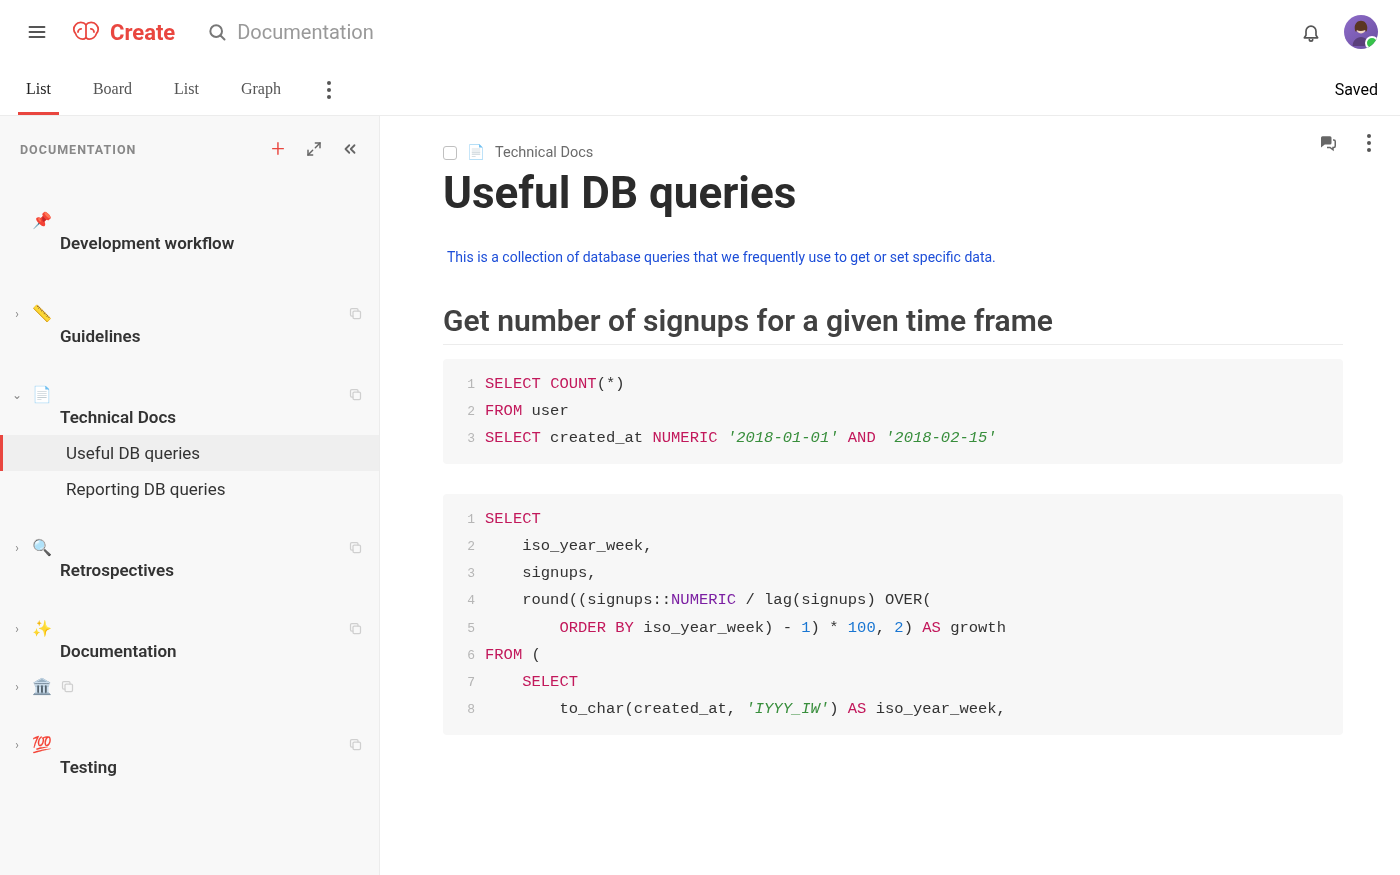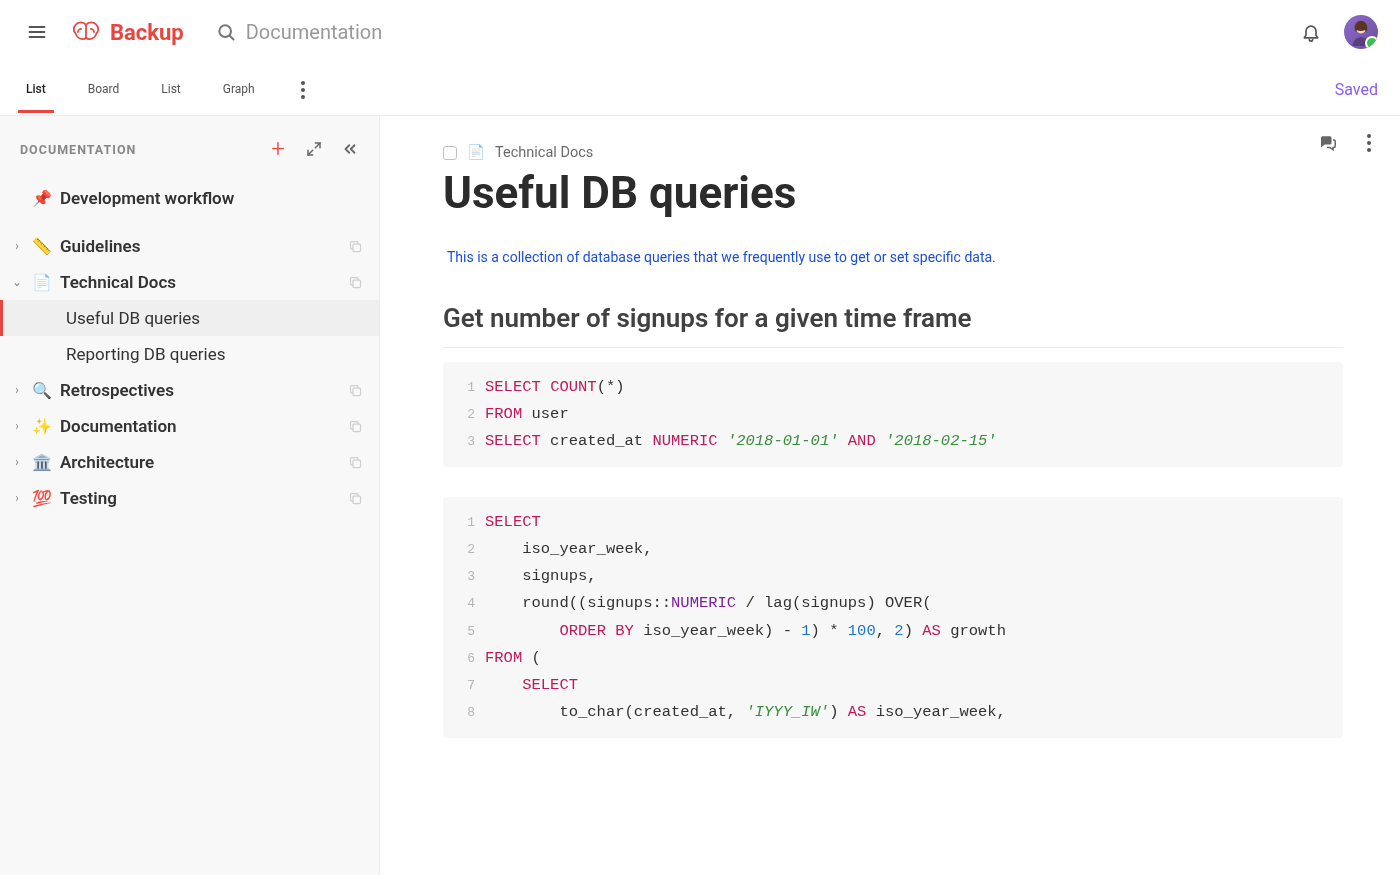--- a/index.html
+++ b/index.html
@@ -68,26 +68,27 @@
   
   .tabsrow{
     height:52px;
     display:flex;align-items:center;
     padding:0 22px 0 18px;
     gap:26px;
     border-bottom:1px solid var(--border);
   }
   .tab{
     padding:14px 8px 14px;
-    font-size:12px;color:#555;cursor:pointer;
+    font-size:16px;color:#555;cursor:pointer;
     border-bottom:3px solid transparent;
     margin-bottom:-1px;
+    font-family:Liberation Serif, serif;
   }
   .tab.active{color:#222;border-bottom-color:var(--red);font-weight:500;}
-  .status{color:#8b5cf6;font-size:16px;}
+  .status{color:#000000;font-size:16px;}
   .dots-v{display:inline-flex;flex-direction:column;gap:3px;}
   .dots-v span{width:4px;height:4px;border-radius:50%;background:#555;display:block;}
 
   
   .layout{display:flex;height:calc(100% - 116px);}
   .sidebar{
     width:380px;flex:0 0 380px;
     background:var(--sidebar-bg);
     border-right:1px solid var(--border);
     padding:18px 0 20px;
@@ -111,43 +112,43 @@
   .tree{padding-top:8px;font-size:17px;}
   .node{
     display:flex;align-items:center;gap:8px;
     padding:8px 16px 8px 10px;
     cursor:pointer;position:relative;
     color:#333;
   }
   .node .caret{width:14px;color:#888;font-size:12px;text-align:center;}
   .node .emoji{width:20px;text-align:center;font-size:16px;}
   .node .lbl{flex:1;white-space:nowrap;overflow:hidden;text-overflow:ellipsis;}
-  .node.bold .lbl{font-weight:600;}
+  .node.bold .lbl{font-weight:600;margin-top:45px;}
   .node .copy{color:#cfcfcf;}
   .node .copy svg{display:block;}
   .child{padding-left:44px;}
   .child.active{
     background:#efefef;
     box-shadow:inset 3px 0 0 var(--red);
   }
   
   .content{
     flex:1;overflow:auto;background:#fff;
     padding:18px 20px 40px 26px;
     position:relative;
   }
   .doc-actions{position:absolute;top:12px;right:16px;display:flex;gap:12px;align-items:center;color:#666;}
   .doc{max-width:900px;margin:0 auto;padding-top:10px;}
   .breadcrumb{display:flex;align-items:center;gap:10px;color:#6b6b6b;font-size:14.5px;margin-bottom:6px;}
   .breadcrumb .sq{width:14px;height:14px;border:1.6px solid #c0c0c0;border-radius:3px;}
   h1.page-title{font-size:44px;font-weight:700;margin:6px 0 28px;color:#2b2b2b;}
   p.intro{font-size:14px;color:#1d4ed8;line-height:1.55;margin:0 4px 34px;}
   h2.section{
-    font-size:26px;font-weight:600;color:#414141;
-    margin:28px 0 14px;padding-bottom:14px;border-bottom:1px solid var(--border);
+    font-size:30px;font-weight:600;color:#414141;
+    margin:28px 0 14px;padding-bottom:6px;border-bottom:1px solid var(--border);
   }
   pre.code{
     background:var(--code-bg);
     border-radius:4px;
     padding:12px 16px 12px 10px;
     font-family:SFMono-Regular,Consolas,"Liberation Mono",Menlo,monospace;
     font-size:15.5px;line-height:1.75;
     overflow:auto;color:#333;margin:0 0 30px;
   }
   pre.code .ln{color:var(--code-num);display:inline-block;width:22px;text-align:right;margin-right:10px;user-select:none;font-size:13px;}
@@ -167,21 +168,21 @@
         <line x1="3" y1="18" x2="21" y2="18"></line>
       </svg>
   </div>
   <div class="logo">
     <svg width="32" height="26" viewBox="0 0 40 28" fill="none" stroke="#e9463f" stroke-width="2.2" stroke-linecap="round" stroke-linejoin="round">
       <path d="M20 5c-3-4-10-4-13 0-3 3-3 8 0 11 1 4 5 7 9 7 2 0 3-1 4-2 1 1 2 2 4 2 4 0 8-3 9-7 3-3 3-8 0-11-3-4-10-4-13 0z"></path>
       <path d="M20 5v16"></path>
         <path d="M14 10c-2 0-4 2-4 4"></path>
         <path d="M26 10c2 0 4 2 4 4"></path>
     </svg>
-    <span>Backup</span>
+    <span>Create</span>
   </div>
   <div class="search">
     <svg width="20" height="20" viewBox="0 0 24 24" fill="none" stroke="#777" stroke-width="2.4" stroke-linecap="round">
         <circle cx="11" cy="11" r="7"></circle>
         <line x1="21" y1="21" x2="16.2" y2="16.2"></line>
       </svg>
     <span class="ph">Documentation</span>
   </div>
   <div class="icon-btn">
     <svg width="20" height="20" viewBox="0 0 24 24" fill="none" stroke="#555" stroke-width="2" stroke-linecap="round" stroke-linejoin="round">
@@ -292,21 +293,20 @@
           <span class="copy">
             <svg width="15" height="15" viewBox="0 0 24 24" fill="none" stroke="currentColor" stroke-width="2" stroke-linecap="round" stroke-linejoin="round">
               <rect x="8" y="8" width="12" height="12" rx="2"></rect>
               <path d="M16 8V6a2 2 0 00-2-2H6a2 2 0 00-2 2v8a2 2 0 002 2h2"></path>
             </svg>
           </span>
         </div>
         <div class="node bold">
           <span class="caret">›</span>
           <span class="emoji">🏛️</span>
-          <span class="lbl">Architecture</span>
           <span class="copy">
             <svg width="15" height="15" viewBox="0 0 24 24" fill="none" stroke="currentColor" stroke-width="2" stroke-linecap="round" stroke-linejoin="round">
               <rect x="8" y="8" width="12" height="12" rx="2"></rect>
               <path d="M16 8V6a2 2 0 00-2-2H6a2 2 0 00-2 2v8a2 2 0 002 2h2"></path>
             </svg>
           </span>
         </div>
         <div class="node bold">
           <span class="caret">›</span>
           <span class="emoji">💯</span>

